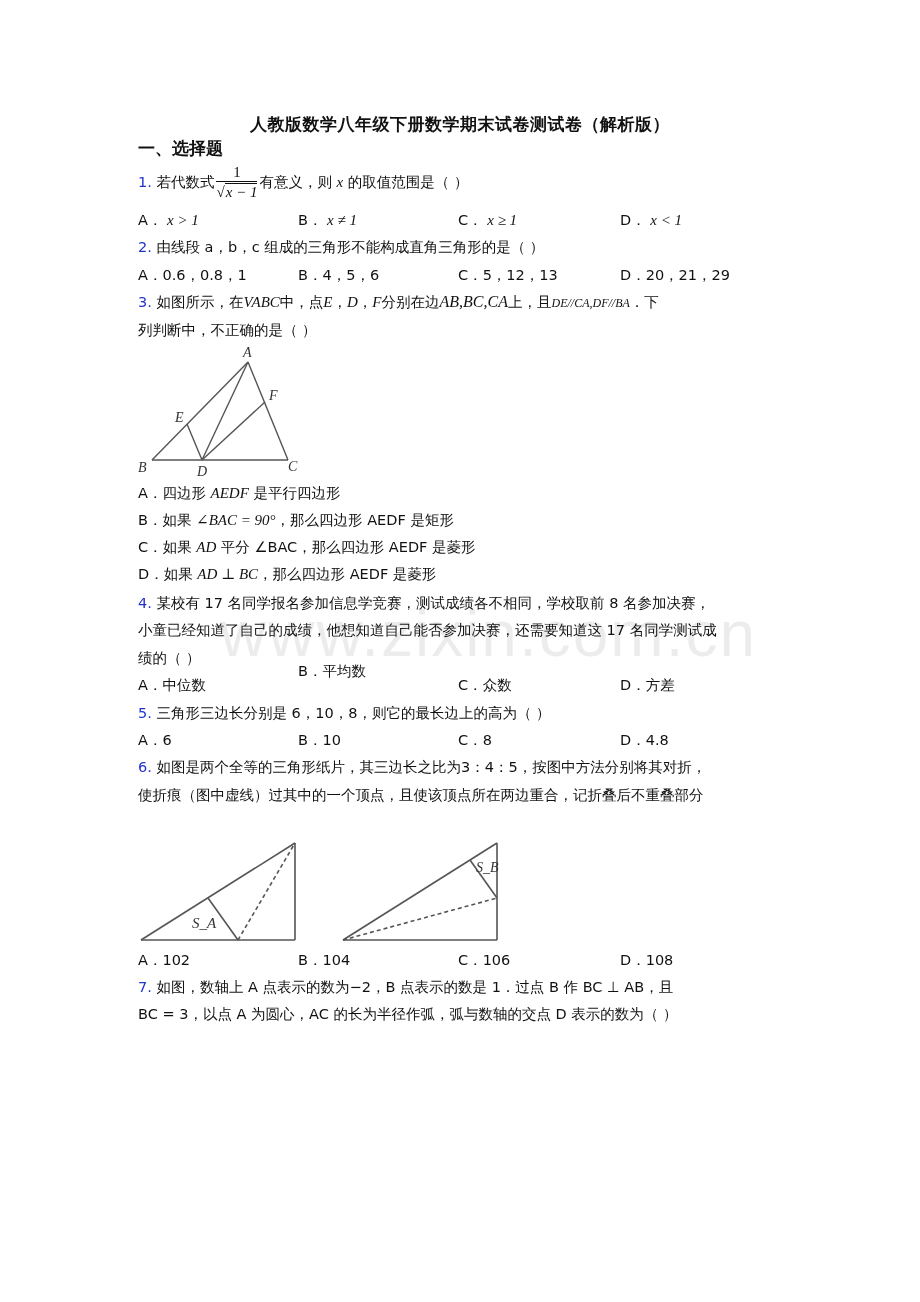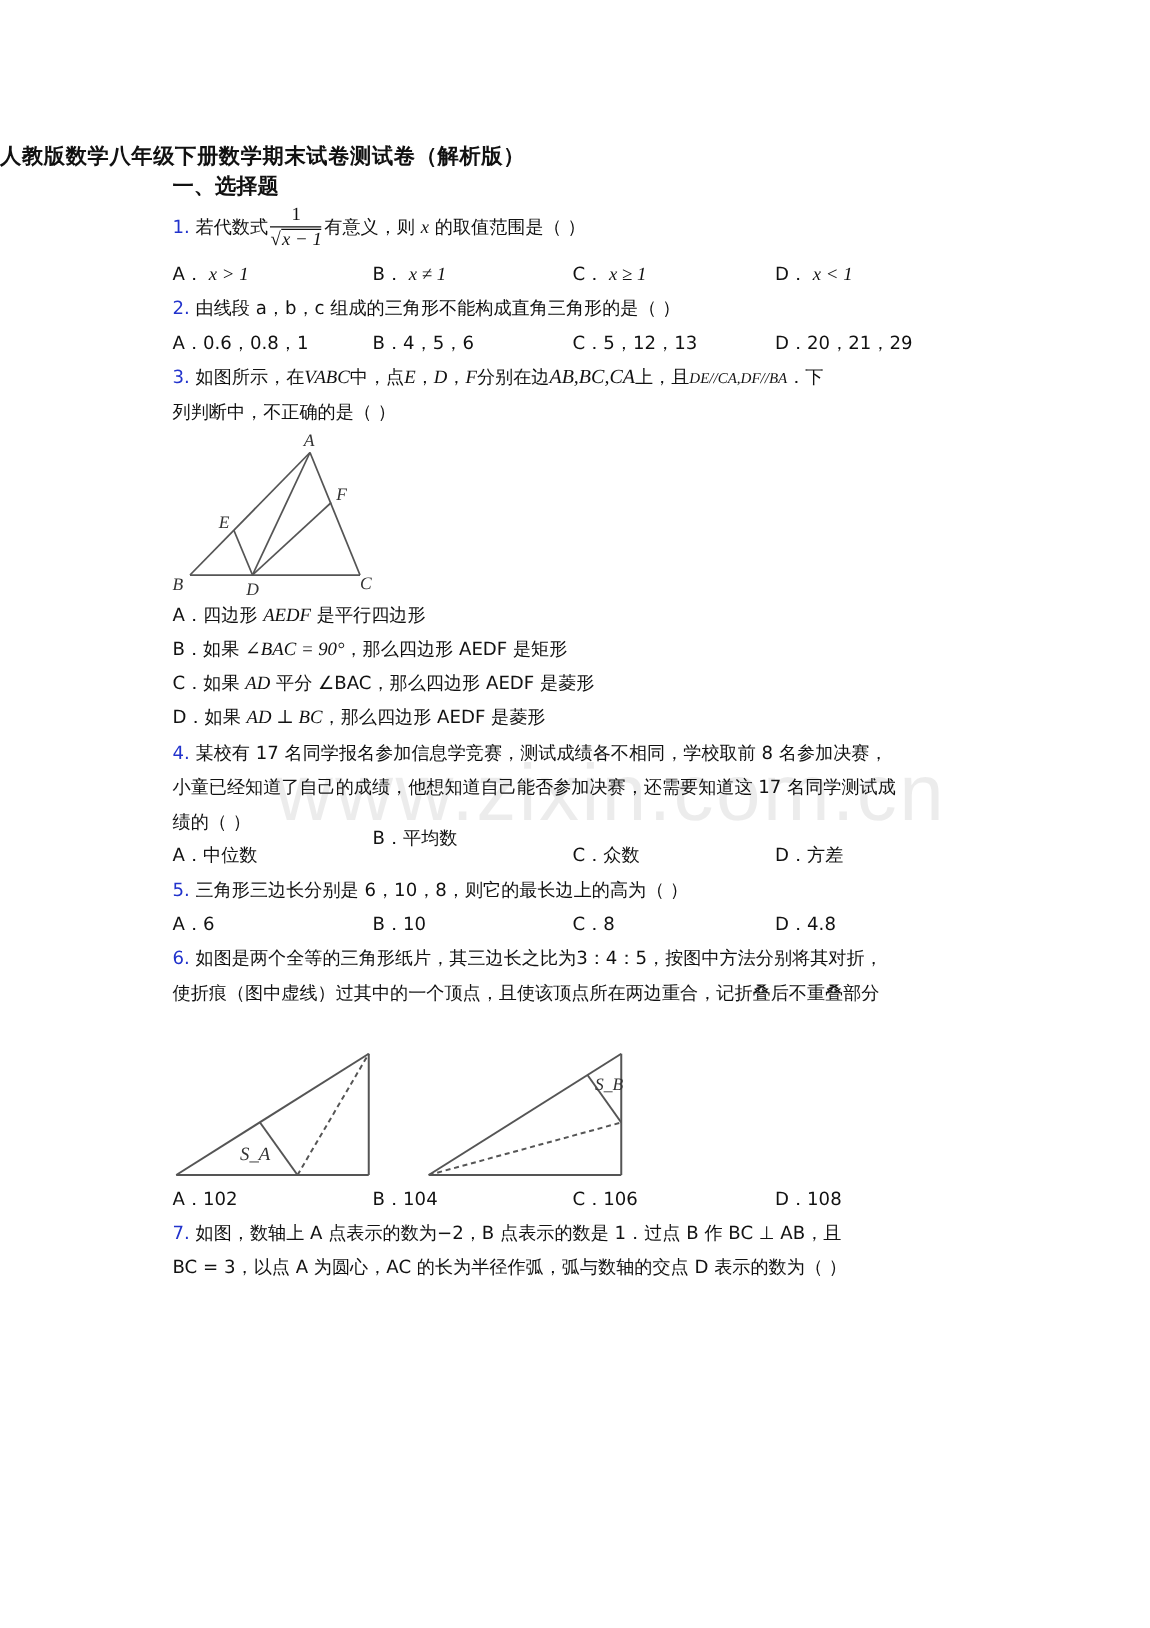--- a/index.html
+++ b/index.html
@@ -1,19 +1,19 @@
 <!DOCTYPE html>
 <html><head>
 <meta charset="utf-8">
 <style>
   html, body { margin:0; padding:0; background:#ffffff; }
   body { width:920px; height:1302px; position:relative; overflow:hidden;
          font-family:"DejaVu Sans", "Liberation Sans", sans-serif; color:#111; }
   .page { position:absolute; left:0; top:0; width:920px; height:1302px; }
-  .title { position:absolute; top:113px; left:0; width:920px; 
+  .title { position:absolute; top:113px; left:0; width:920px; text-align:center;
            font-size:17px; font-weight:bold; letter-spacing:0.5px; }
   .section { position:absolute; top:137px; left:138px; font-size:17px; font-weight:bold; }
   .line { position:absolute; left:138px; font-size:14.5px; white-space:nowrap; line-height:20px; }
   .qnum { color:#2233cc; }
   .m { font-family:"Liberation Serif","DejaVu Serif", serif; font-style:italic; font-size:15px; }
   .opt { position:absolute; font-size:14.5px; white-space:nowrap; line-height:20px; }
   .frac { display:inline-block; vertical-align:middle; text-align:center; margin:0 2px;
           font-family:"Liberation Serif","DejaVu Serif", serif; font-size:15px; }
   .frac .num { display:block; border-bottom:1px solid #111; padding:0 2px; line-height:18px; }
   .frac .den { display:block; line-height:20px; font-style:italic; }

